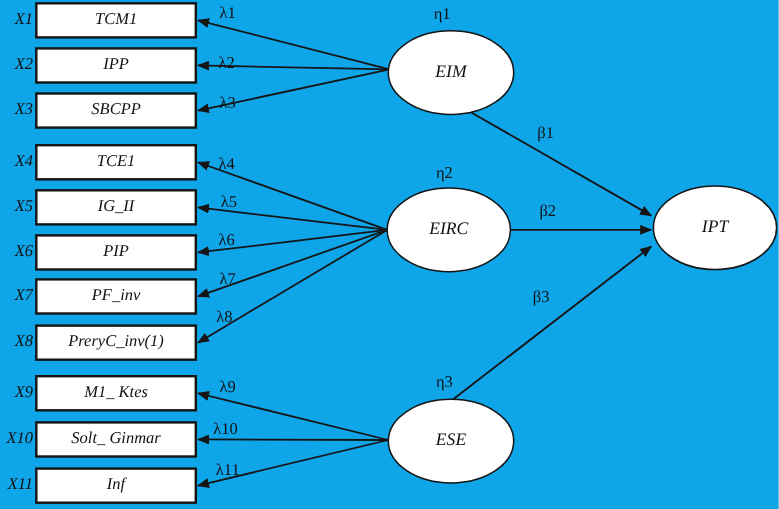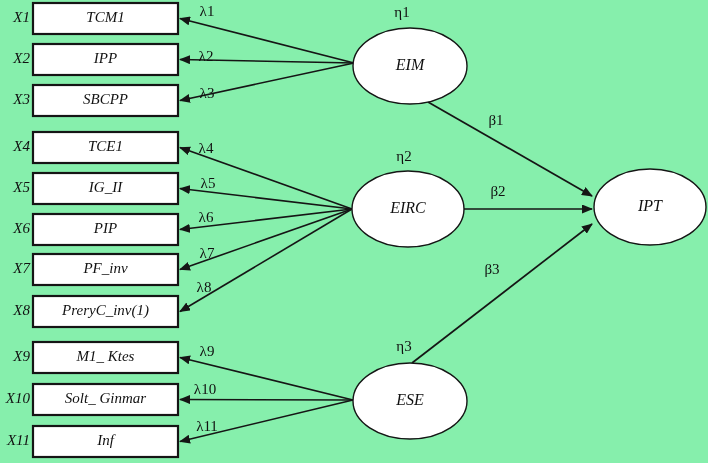--- a/index.html
+++ b/index.html
@@ -1,19 +1,19 @@
 <!DOCTYPE html>
 <html><head>
 <meta charset="utf-8">
 <style>
   html, body { margin: 0; padding: 0; background: #ffffff; }
   .canvas {
     position: relative;
     width: 708px; height: 463px;
-    background: #86efac;
+    background: #0ea5e9;
     font-family: "Liberation Serif", serif;
     overflow: hidden;
   }
   svg { display: block; }
   .ind-id    { font: italic 15px "Liberation Serif", serif; fill: #111; }
   .ind-name  { font: italic 15px "Liberation Serif", serif; fill: #111; }
   .greek-lbl { font: 15px "Liberation Serif", serif; fill: #111; }
   .latent-name { font: italic 16px "Liberation Serif", serif; fill: #111; }
 </style>
 </head>

